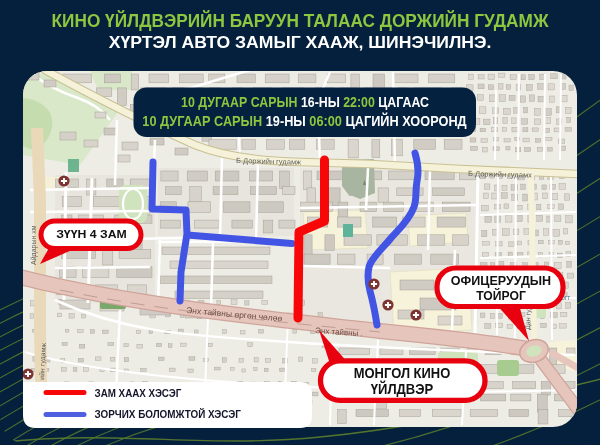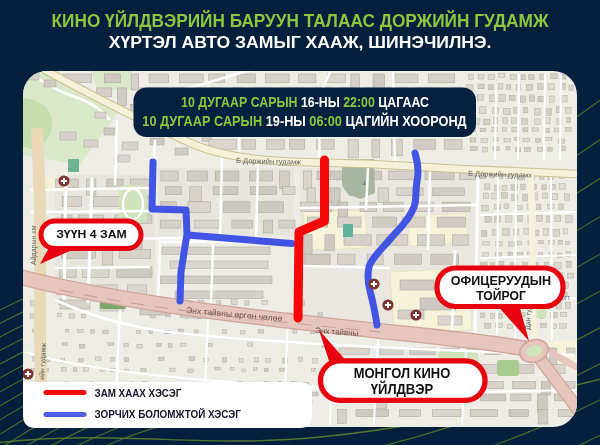--- a/index.html
+++ b/index.html
@@ -1,16 +1,16 @@
 <!DOCTYPE html>
 <html><head>
 <meta charset="utf-8">
 <style>
 html,body{margin:0;padding:0;background:#04203c;}
-#page{position:relative;width:600px;height:445px;overflow:hidden;font-family:"Liberation Sans",sans-serif;}
+#page{position:relative;width:600px;height:445px;overflow:hidden;font-family:"Liberation Sans",sans-serif;border-radius:29px;}
 </style>
 </head>
 <body>
 <div id="page">
 <svg width="600" height="445" viewBox="0 0 600 445">
 
 <rect x="0" y="0" width="600" height="445" fill="#04203c"></rect>
 
 <g stroke="#55772d" stroke-width="1.15" fill="none" opacity="0.88" clip-path="url(#leftclip)">
 <circle cx="300" cy="900" r="494"></circle>

